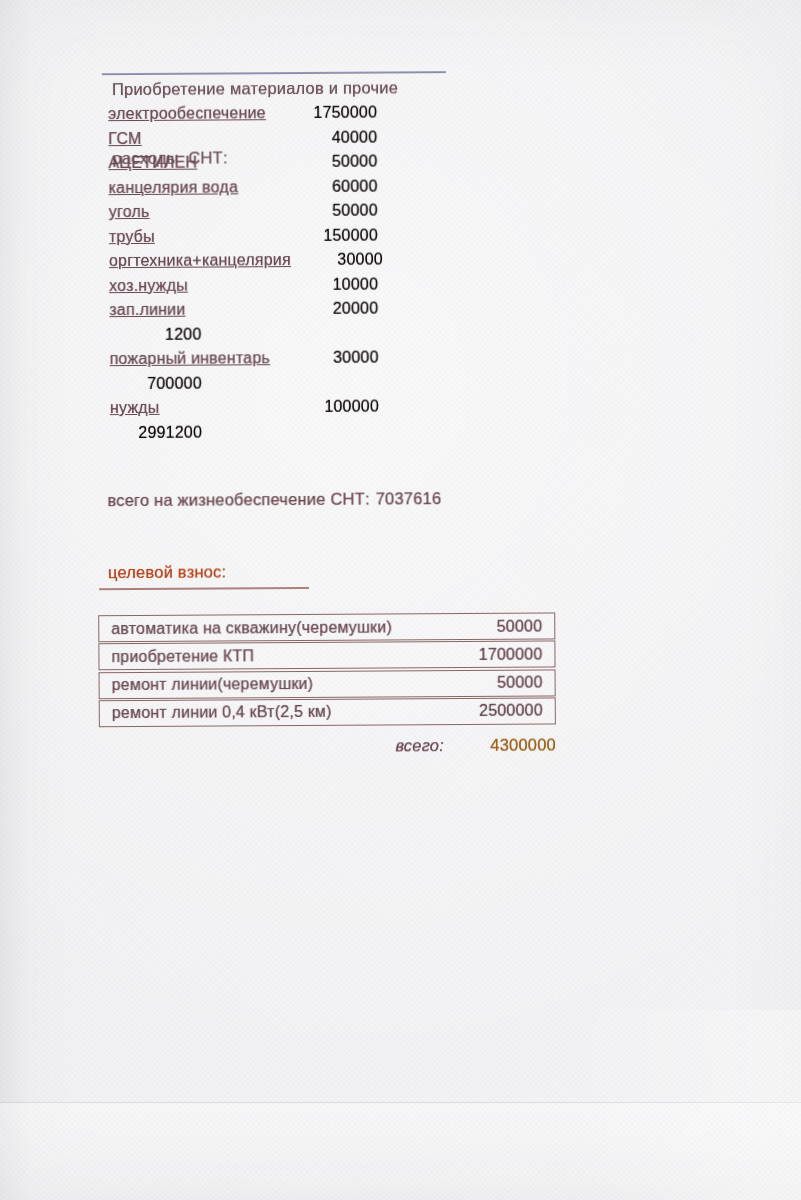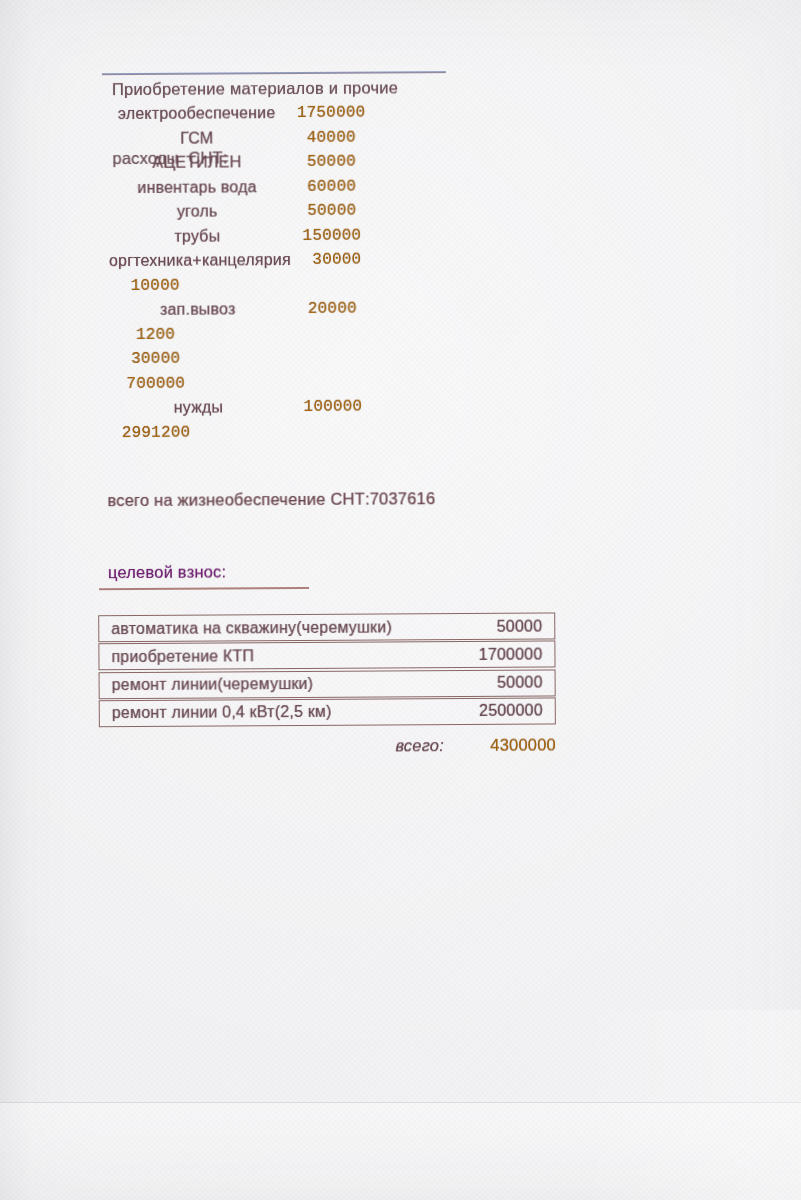--- a/index.html
+++ b/index.html
@@ -59,32 +59,32 @@
     position: absolute; left: 104px; top: 72px; width: 344px; height: 2.4px;
     background: linear-gradient(to bottom, #7b8cb6 0%, #7b8cb6 48%, #8a5a60 100%);
     opacity: 0.85;
   }
 
   .expense-list {
     position: absolute; left: 110px; top: 102px; width: 269px;
     font-size: 16px;
   }
   .expense-row { display: flex; height: 24.5px; line-height: 22px; }
-  .expense-row .lbl { flex: 1; text-align: center; }
-  .expense-row .val { min-width: 92px; text-align: center; color: #a16207; font-family: Liberation Mono, monospace; }
+  .expense-row .lbl { flex: 1; text-align: left; text-decoration: underline; }
+  .expense-row .val { min-width: 92px; text-align: right; color: #000000; }
 
   .summary-line {
     position: absolute; left: 107px; top: 490px;
     font-size: 16.5px; color: #6a464d;
   }
-  .summary-line .val { }
+  .summary-line .val { margin-left: 6px; }
 
   .target-heading {
     position: absolute; left: 107px; top: 562px;
-    font-size: 16.5px; color: #701a75;
+    font-size: 16.5px; color: #c2410c;
   }
   .target-underline {
     position: absolute; left: 98px; top: 587px; width: 210px; height: 2px;
     background: rgba(150,88,84,0.75);
   }
 
   .fee-table {
     position: absolute; left: 97px; top: 614px; width: 457px;
   }
   .fee-row {
@@ -131,46 +131,48 @@
     </div>
     <div class="expense-row">
       <span class="lbl">ГСМ</span>
       <span class="val">40000</span>
     </div>
     <div class="expense-row">
       <span class="lbl">АЦЕТИЛЕН</span>
       <span class="val">50000</span>
     </div>
     <div class="expense-row">
-      <span class="lbl">инвентарь вода</span>
+      <span class="lbl">канцелярия вода</span>
       <span class="val">60000</span>
     </div>
     <div class="expense-row">
       <span class="lbl">уголь</span>
       <span class="val">50000</span>
     </div>
     <div class="expense-row">
       <span class="lbl">трубы</span>
       <span class="val">150000</span>
     </div>
     <div class="expense-row">
       <span class="lbl">оргтехника+канцелярия</span>
       <span class="val">30000</span>
     </div>
     <div class="expense-row">
+      <span class="lbl">хоз.нужды</span>
       <span class="val">10000</span>
     </div>
     <div class="expense-row">
-      <span class="lbl">зап.вывоз</span>
+      <span class="lbl">зап.линии</span>
       <span class="val">20000</span>
     </div>
     <div class="expense-row">
       <span class="val">1200</span>
     </div>
     <div class="expense-row">
+      <span class="lbl">пожарный инвентарь</span>
       <span class="val">30000</span>
     </div>
     <div class="expense-row">
       <span class="val">700000</span>
     </div>
     <div class="expense-row">
       <span class="lbl">нужды</span>
       <span class="val">100000</span>
     </div>
     <div class="expense-row">

